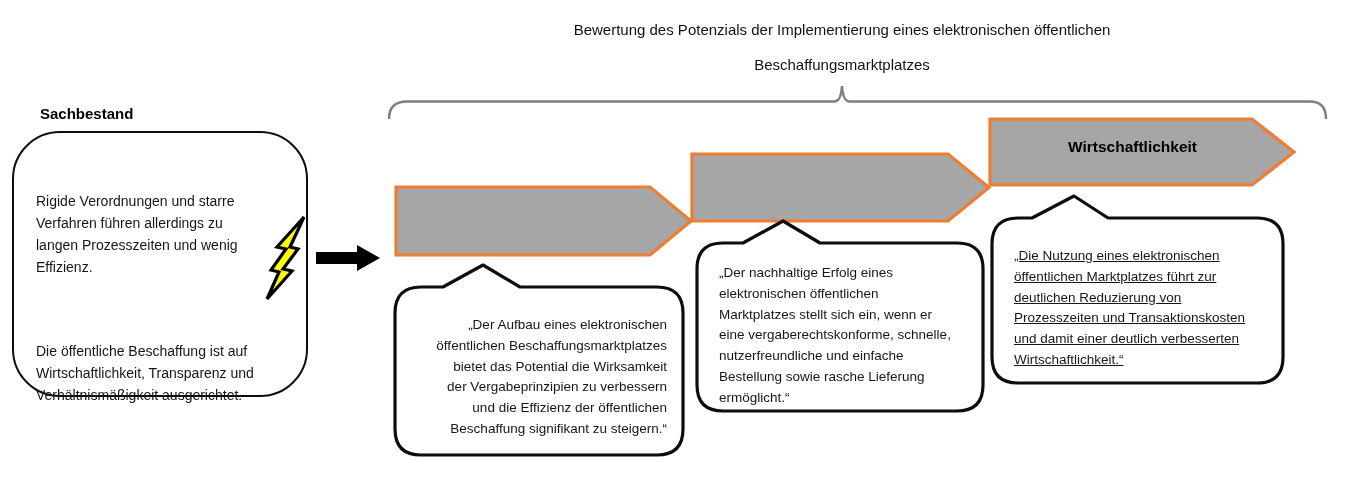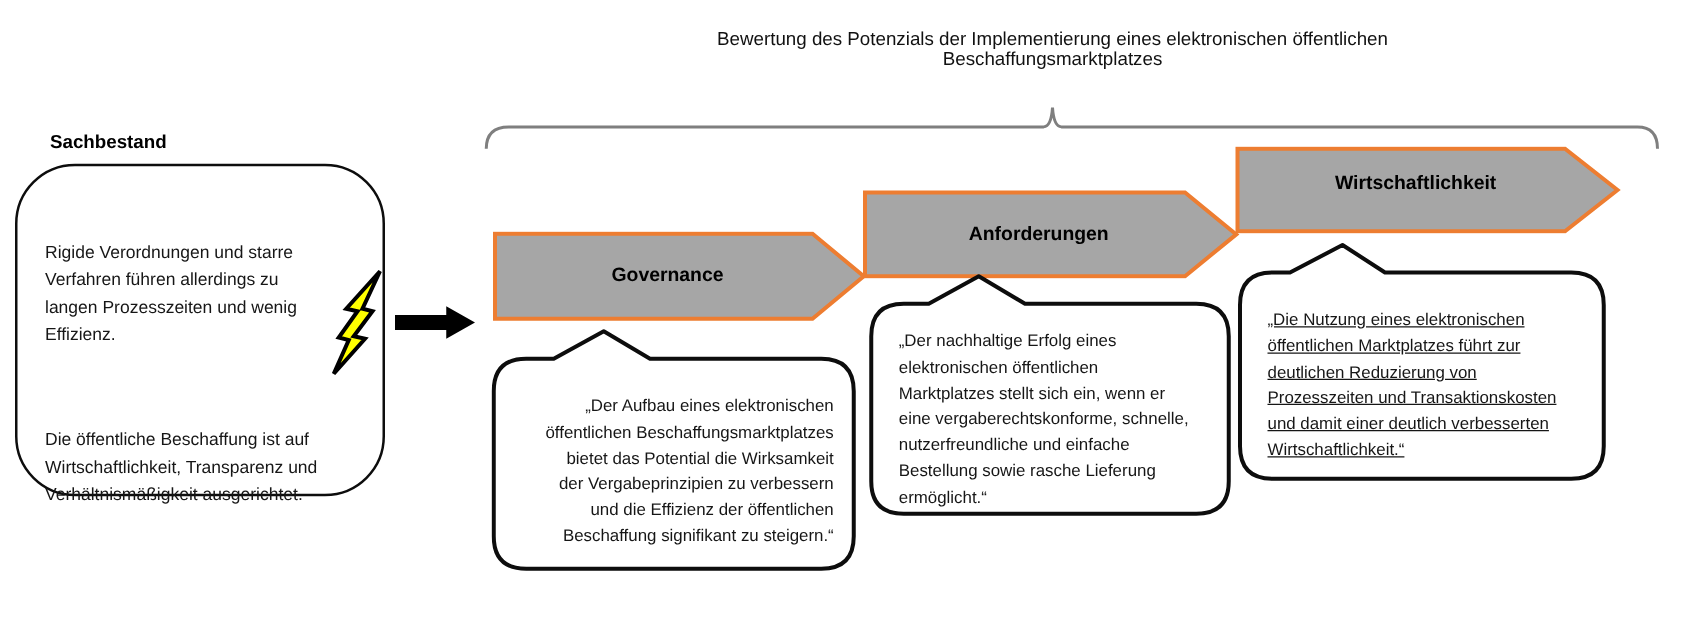--- a/index.html
+++ b/index.html
@@ -3,22 +3,22 @@
 <meta charset="utf-8">
 <style>
   html,body{margin:0;padding:0;background:#ffffff;}
   .canvas{
     position:relative;width:1356px;height:499px;background:#ffffff;
     font-family:"Liberation Sans",sans-serif;color:#1a1a1a;overflow:hidden;
   }
   .abs{position:absolute;}
 
   .title{
-    left:512px;top:24px;width:660px;text-align:center;
-    font-size:15px;line-height:16px;white-space:pre-line;color:#111;
+    left:512px;top:12px;width:660px;text-align:center;
+    font-size:15px;line-height:35px;white-space:pre-line;color:#111;
   }
 
   .heading{
     left:40px;top:105px;width:240px;text-align:left;
     font-weight:bold;font-size:15px;color:#000;
   }
 
   .factbox{
     left:12px;top:131px;width:296px;height:266px;
     border:2.5px solid #0d0d0d;border-radius:48px;background:#fff;
@@ -68,30 +68,24 @@
     <path d="M 40,3 L 13,33 L 22,35 L 7,56 L 15,58 L 3,85 L 28,57 L 19,55 L 34,35 L 26,33 Z" fill="#FFFF00" stroke="#000000" stroke-width="3.2" stroke-linejoin="miter"></path>
   </svg>
 
   <svg class="abs" style="left:316px;top:244px;" width="66" height="28" viewBox="0 0 66 28">
     <polygon points="0,8 41,8 41,1 64,14 41,27 41,20 0,20" fill="#000000"></polygon>
   </svg>
 
   <svg class="abs" style="left:394px;top:185px;" width="300" height="72" viewBox="0 0 300 72">
     <polygon points="2,2 256,2 297,36 256,70 2,70" fill="#A6A6A6" stroke="#ED7D31" stroke-width="3.2"></polygon>
   </svg>
-  <div class="abs" style="left:394px;top:185px;width:300px;height:72px;">
-    <div class="stage-label">Governance</div>
-  </div>
 
   <svg class="abs" style="left:690px;top:152px;" width="302" height="71" viewBox="0 0 302 71">
     <polygon points="2,2 258,2 299,35.5 258,69 2,69" fill="#A6A6A6" stroke="#ED7D31" stroke-width="3.2"></polygon>
   </svg>
-  <div class="abs" style="left:690px;top:152px;width:302px;height:71px;">
-    <div class="stage-label">Anforderungen</div>
-  </div>
 
   <svg class="abs" style="left:988px;top:117px;" width="309" height="70" viewBox="0 0 309 70">
     <polygon points="2,2 264,2 306,35 264,68 2,68" fill="#A6A6A6" stroke="#ED7D31" stroke-width="3.2"></polygon>
   </svg>
   <div class="abs" style="left:988px;top:117px;width:309px;height:60px;">
     <div class="stage-label">Wirtschaftlichkeit</div>
   </div>
 
   <div class="abs" style="left:393px;top:263px;width:292px;height:194px;text-align:right;">
     <svg width="292" height="194" viewBox="0 0 292 194">

